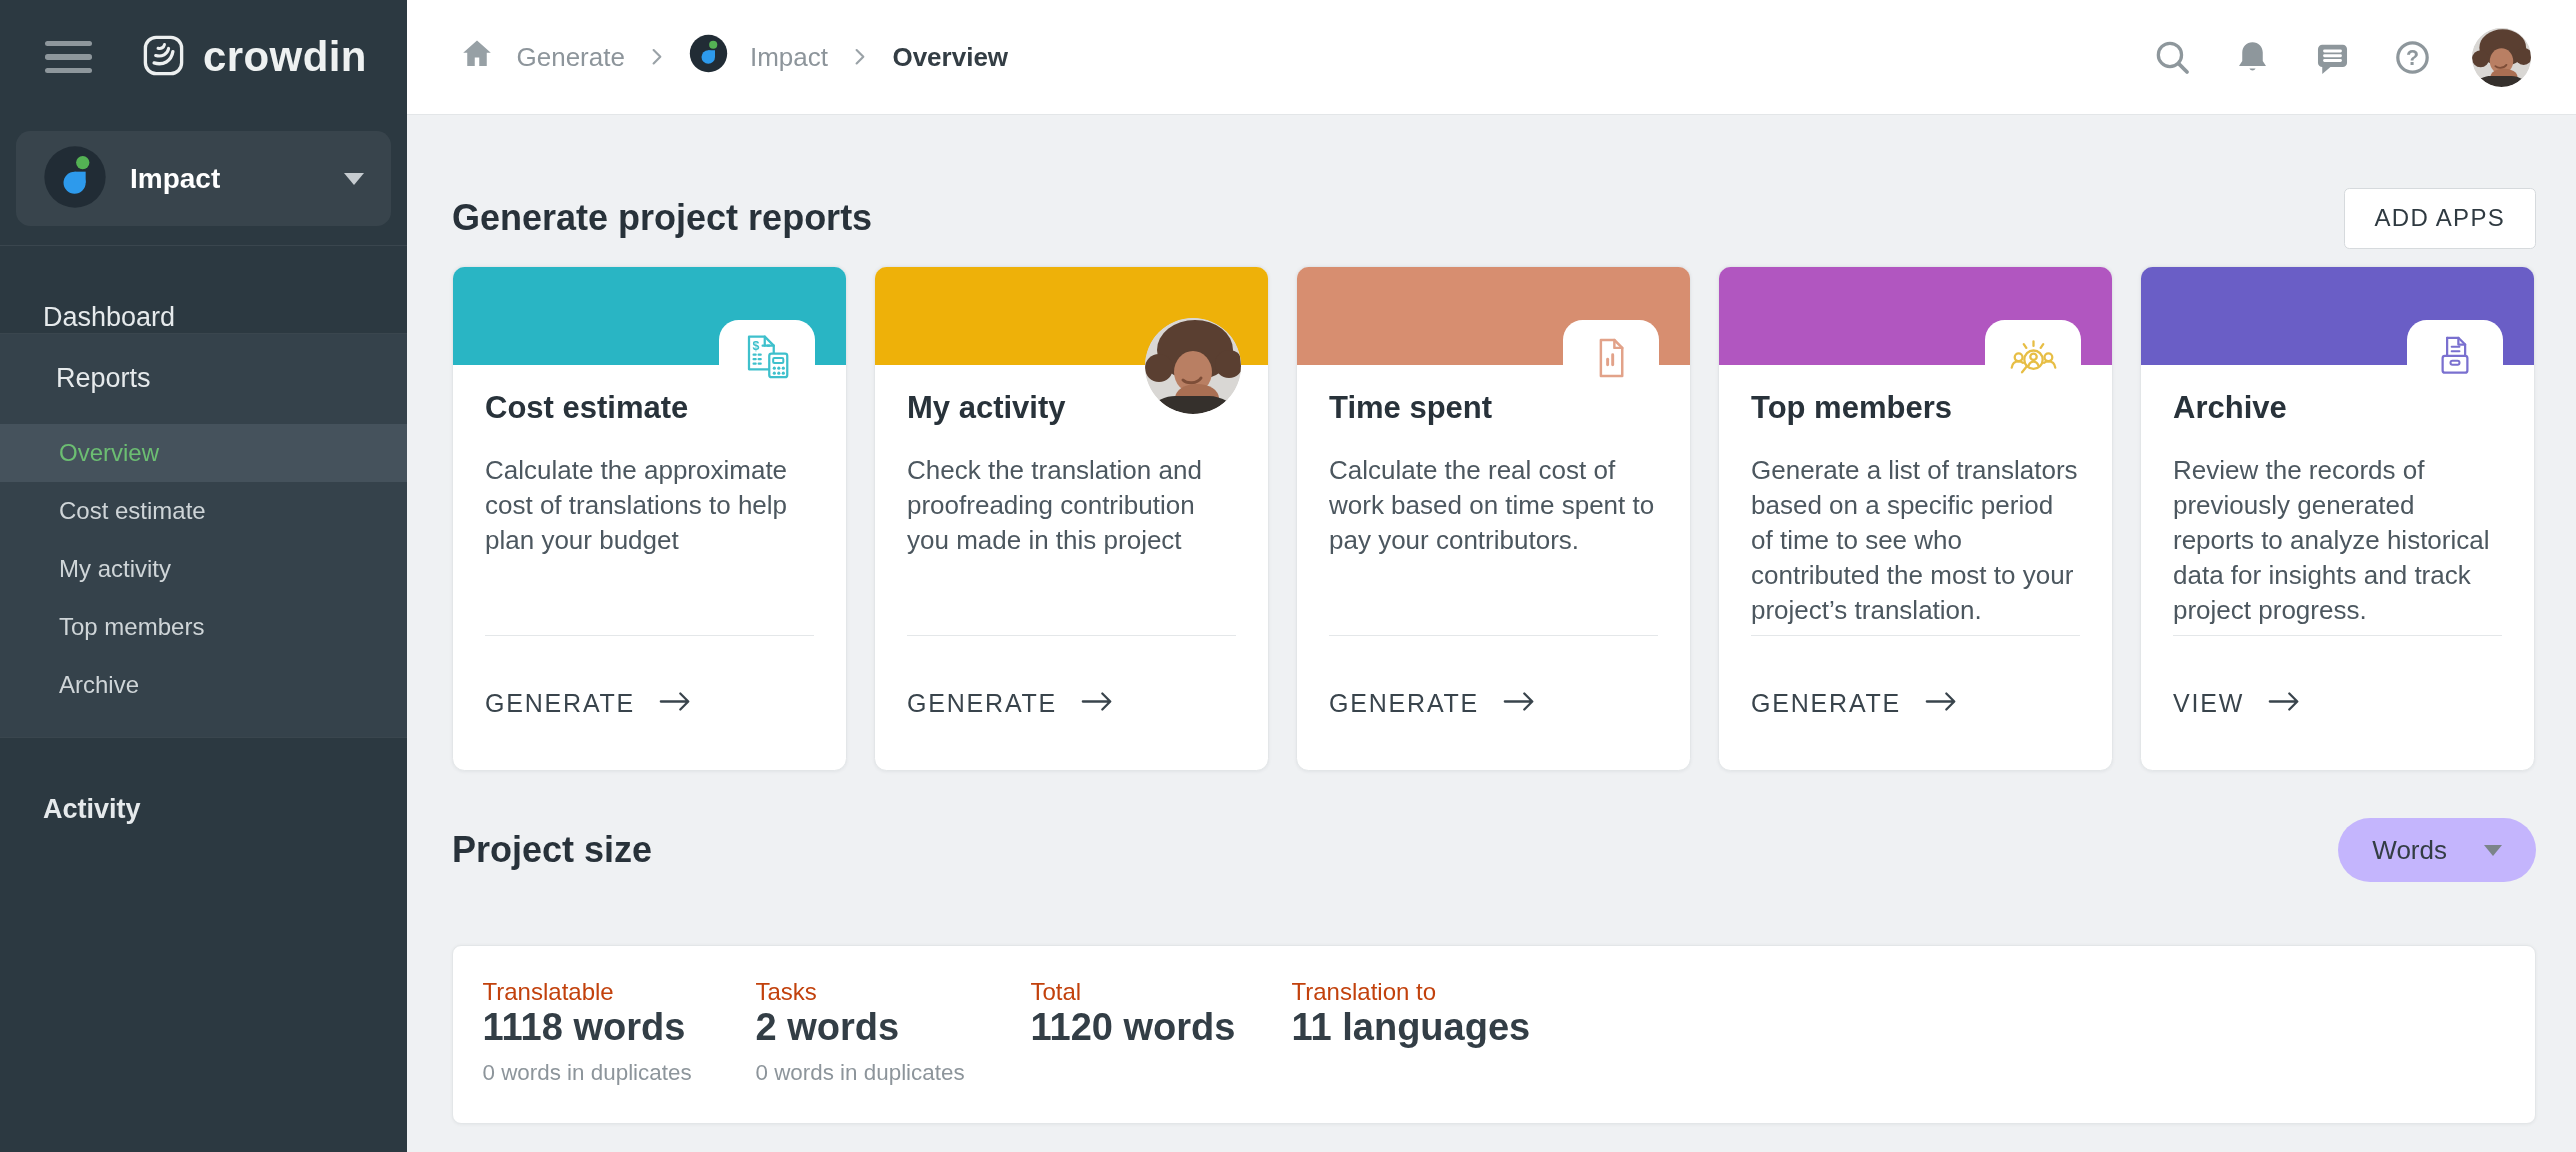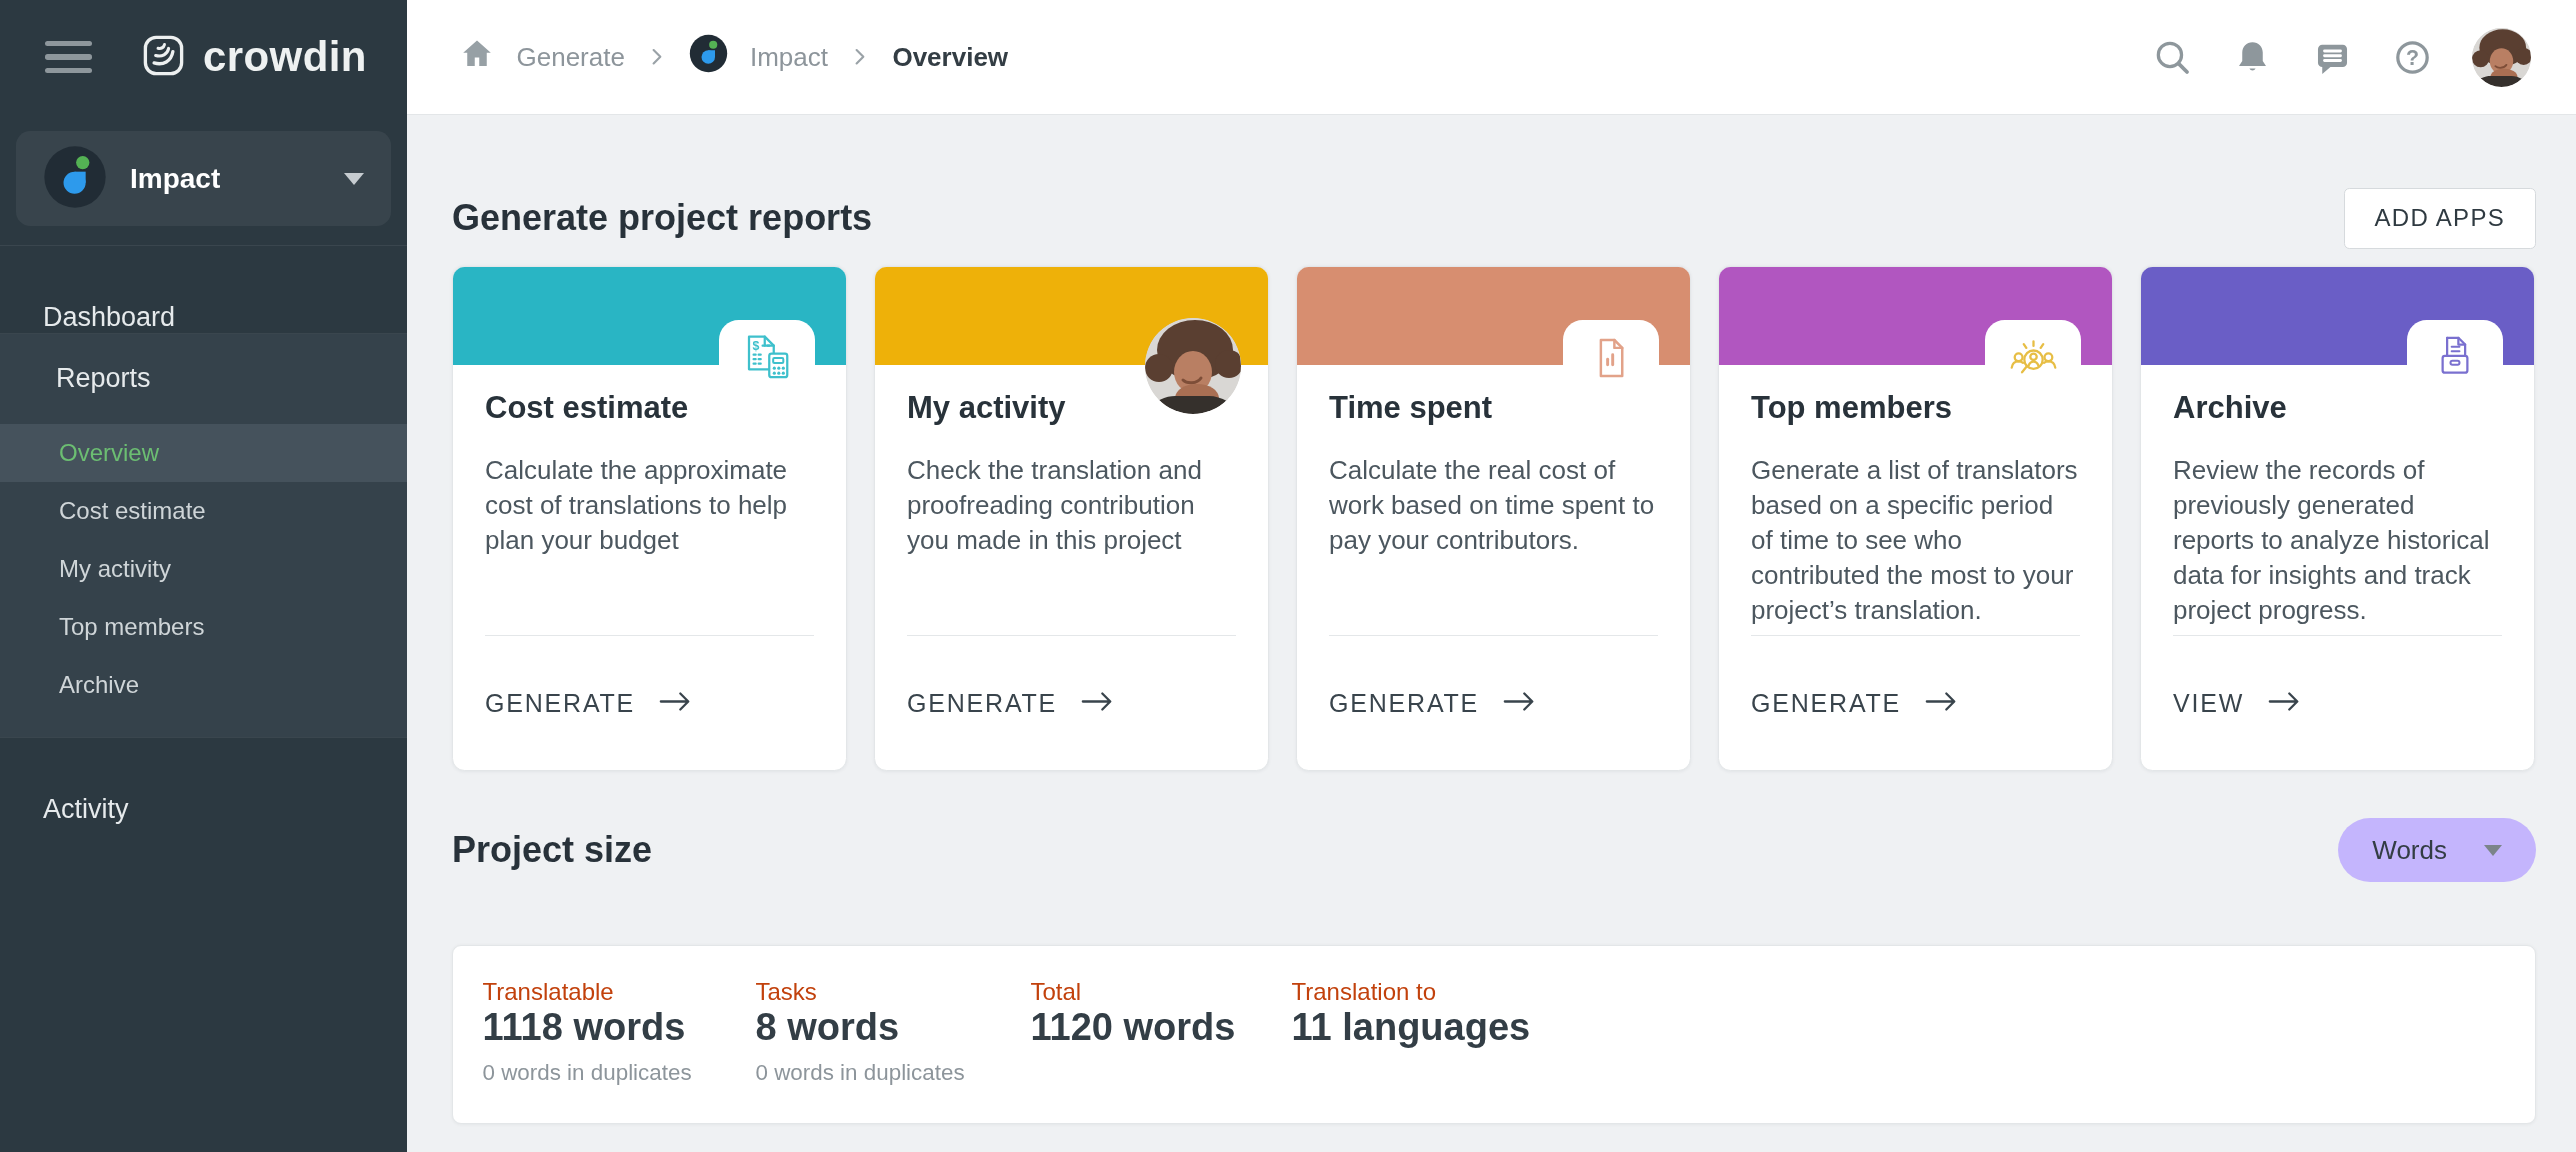--- a/index.html
+++ b/index.html
@@ -34,21 +34,21 @@
   .ps-name{font-size:28px;font-weight:bold;margin-left:23px;}
   .caret{width:0;height:0;border-left:10.7px solid transparent;border-right:10.7px solid transparent;
          border-top:12.5px solid #c6ccd0;margin-left:auto;}
   .side-divider{height:0.9px;background:#3a464e;margin-top:19px;}
   .nav-item{height:87px;display:flex;align-items:flex-end;padding-left:43px;font-size:27px;
             border-bottom:0.9px solid #3a464e;cursor:pointer;color:#e6eaec;}
   .reports-group{background:#35424b;padding-bottom:23px;}
   .group-header{height:90px;display:flex;align-items:center;padding-left:56px;font-size:27px;cursor:pointer;color:#e6eaec;}
   .sub-item{height:58px;display:flex;align-items:center;padding-left:59px;font-size:24px;color:#cfd5d8;cursor:pointer;}
   .sub-item.active{background:#45525c;}
-  .nav-item.activity{border-top:0.9px solid #3a464e;border-bottom:0;}
+  .nav-item.activity{border-top:0.9px solid #3a464e;border-bottom:0;font-weight:bold;}
 
   
   .main{position:absolute;left:407px;top:114px;right:0;bottom:0;padding:0 40px 0 45px;box-sizing:border-box;}
   .main-header{margin-top:72px;height:64px;display:flex;align-items:center;justify-content:space-between;}
   .page-title{font-size:36px;margin:0;color:#28323a;font-weight:bold;}
   .add-apps{height:61px;padding:0 30px;background:#fff;border:0.9px solid #d6dadd;border-radius:5.4px;
             font-size:24px;letter-spacing:1.3px;color:#2f3a41;font-family:inherit;cursor:pointer;}
 
   .cards{display:flex;gap:27px;margin-top:16px;}
   .card{position:relative;width:395px;height:505px;background:#fff;border:0.9px solid #e3e6e8;
@@ -405,21 +405,21 @@
     </div>
 
     <div class="stats-panel">
       <div class="stat">
         <div class="stat-label">Translatable</div>
         <div class="stat-value">1118 words</div>
         <div class="stat-sub">0 words in duplicates</div>
       </div>
       <div class="stat">
         <div class="stat-label">Tasks</div>
-        <div class="stat-value">8 words</div>
+        <div class="stat-value">2 words</div>
         <div class="stat-sub">0 words in duplicates</div>
       </div>
       <div class="stat">
         <div class="stat-label">Total</div>
         <div class="stat-value">1120 words</div>
       </div>
       <div class="stat">
         <div class="stat-label">Translation to</div>
         <div class="stat-value">11 languages</div>
       </div>

